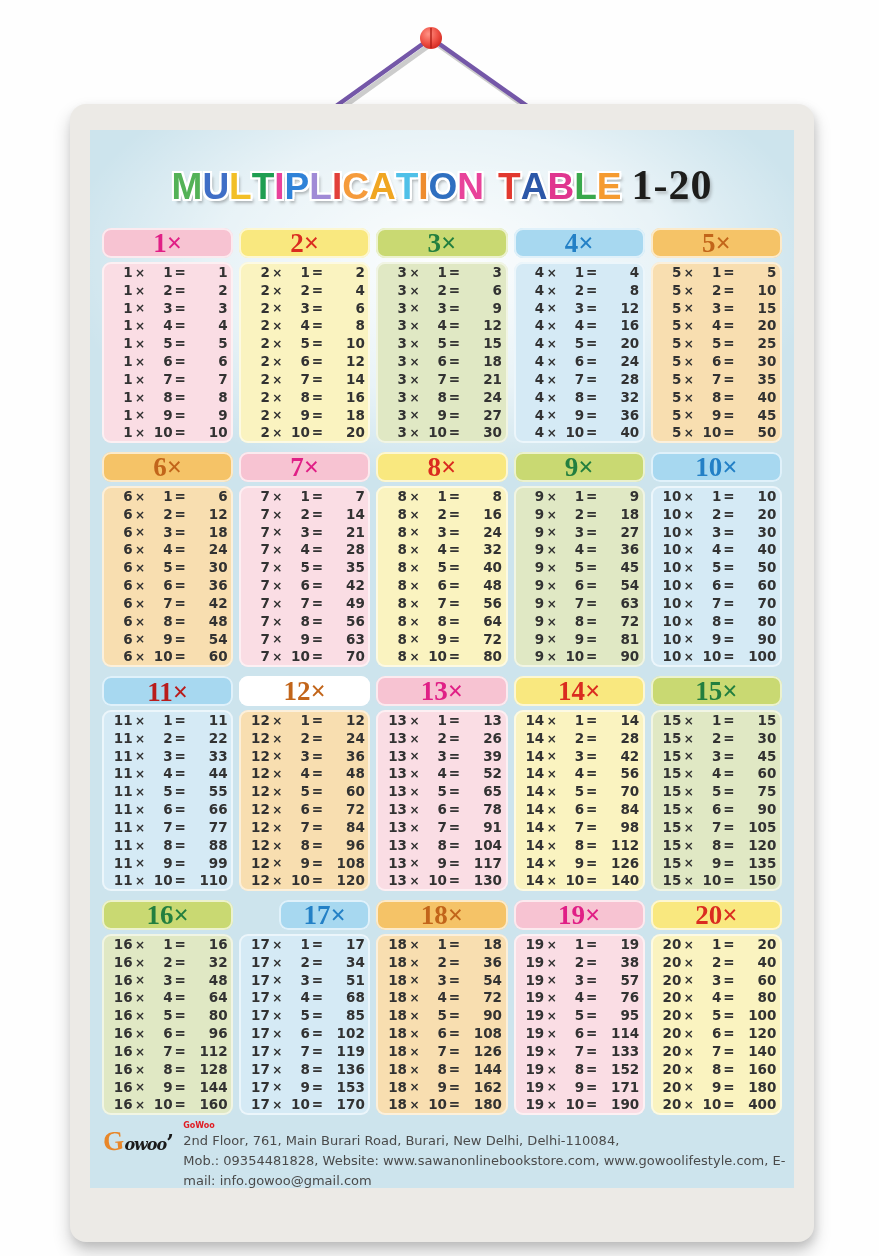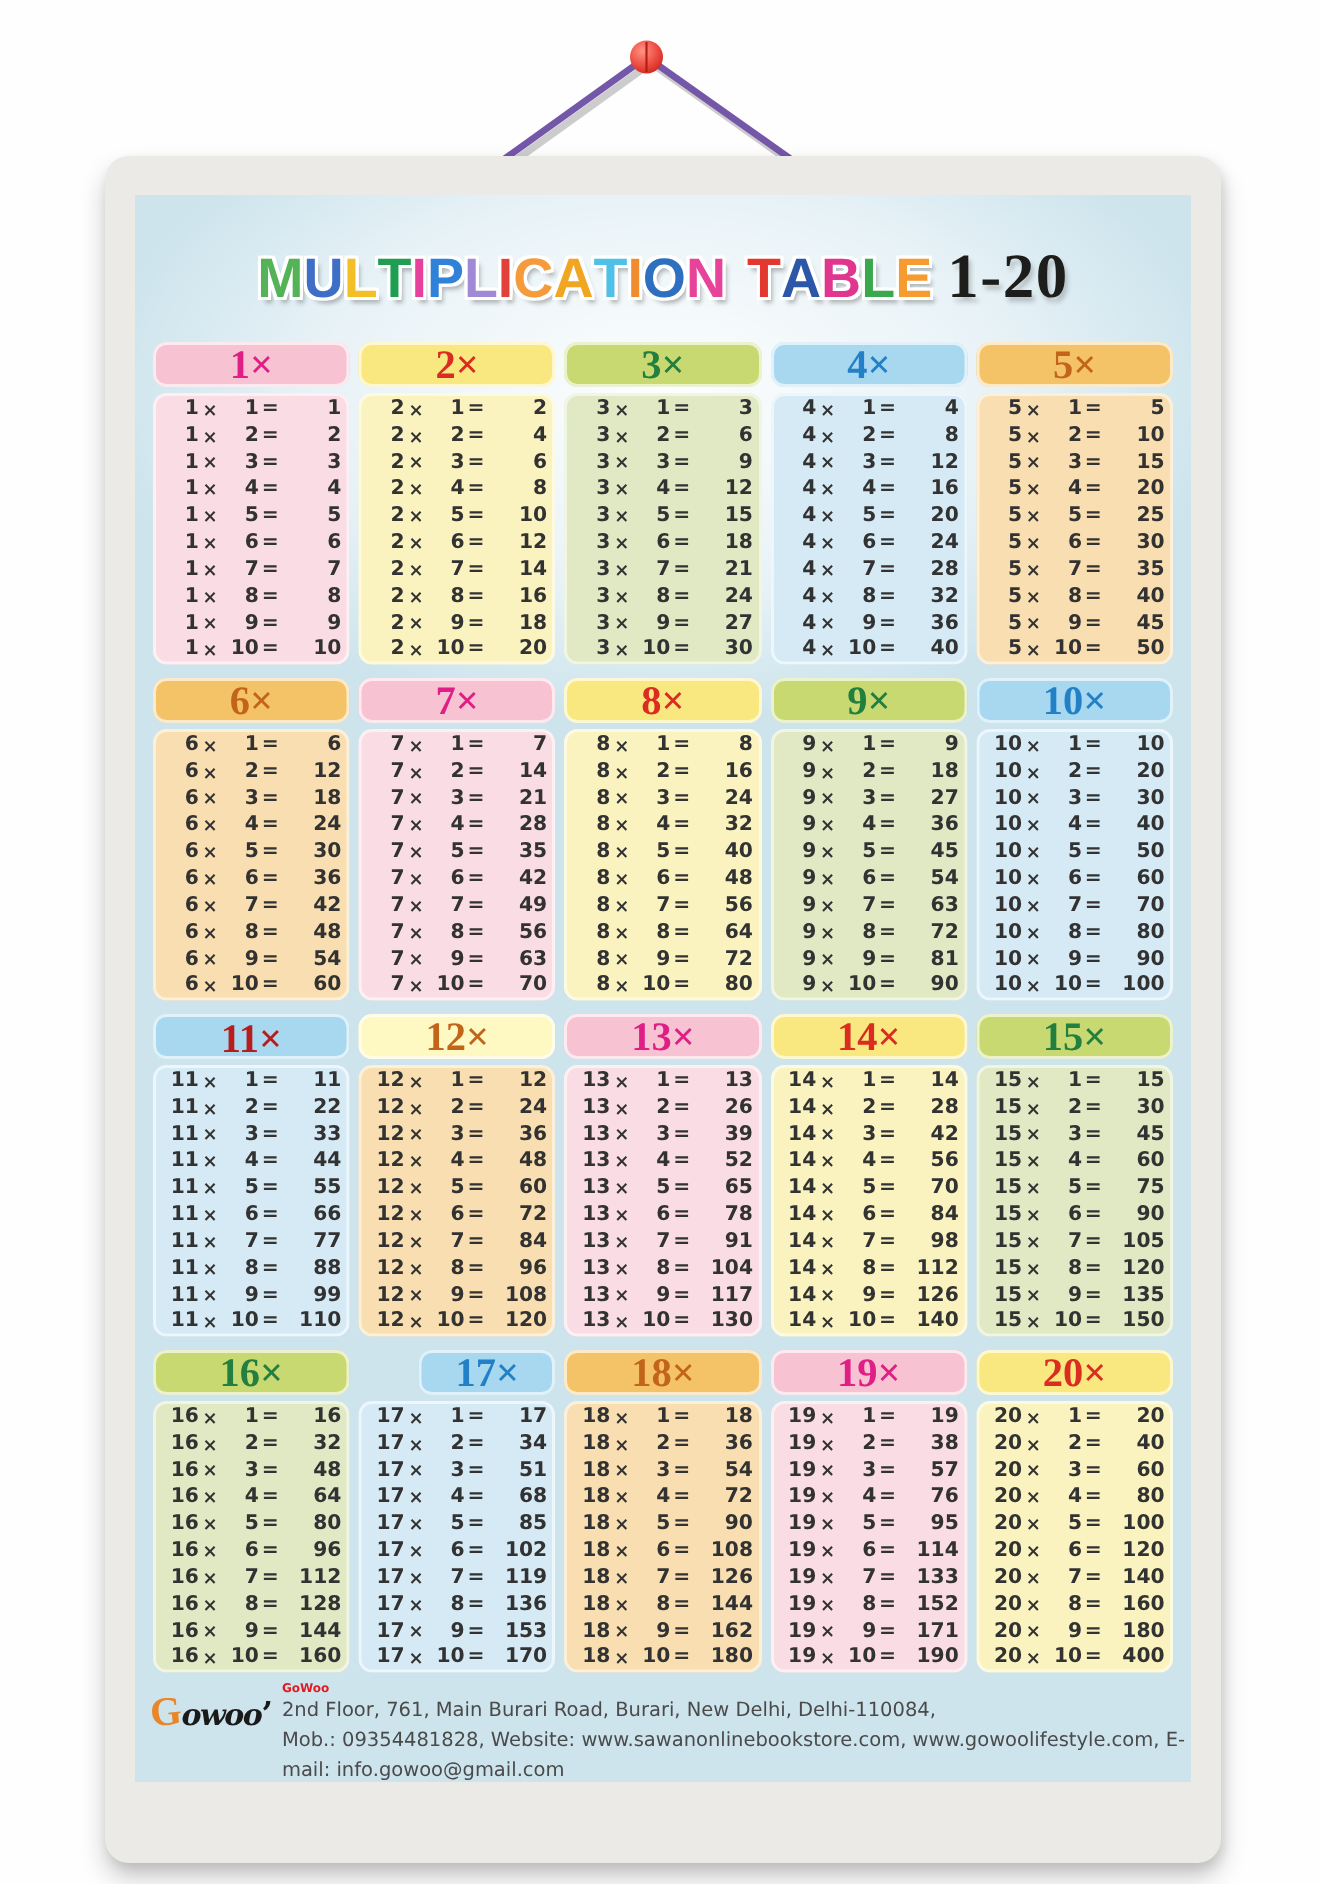--- a/index.html
+++ b/index.html
@@ -83,21 +83,21 @@
 
   
   .footer { position:absolute; left:10px; top:990px; display:flex; align-items:flex-start; }
   .logo { white-space:nowrap; margin-top:6px; width:100px; text-align:center; }
   .logo-g {
     font-family:"Liberation Serif", serif; font-weight:bold; font-size:27px;
     color:#e8872a; display:inline-block; transform:rotate(-6deg);
   }
   .logo-rest {
     font-family:"DejaVu Serif", serif; font-weight:bold; font-style:italic;
-    font-size:20px; color:#1a1a1a; letter-spacing:-1px;
+    font-size:16px; color:#1a1a1a; letter-spacing:-1px;
   }
   .logo-flourish {
     font-family:"DejaVu Serif", serif; font-weight:bold; font-size:22px; color:#1a1a1a;
   }
   .footer-text { margin-left:6px; }
   .footer-brand { color:#e01b22; font-weight:bold; font-size:8px; line-height:1.4; }
   .footer-line { color:#4a4a4a; font-size:13px; line-height:1.55; }
 </style>
 </head>
 <body>
@@ -971,21 +971,21 @@
               <div class="fact">
                 <span class="a">11</span>
                 <span class="op">×</span>
                 <span class="b">10</span>
                 <span class="eq">=</span>
                 <span class="p">110</span>
               </div>
             </div>
   </div>
           <div class="block">
-    <div class="block-header" style="background: #fef9c3; color: rgb(194, 101, 26);">
+    <div class="block-header" style="background: #ffffff; color: rgb(194, 101, 26);">
       <span class="block-label">12×</span>
     </div>
     <div class="block-body" style="background: rgb(248, 222, 176);">
               <div class="fact">
                 <span class="a">12</span>
                 <span class="op">×</span>
                 <span class="b">1</span>
                 <span class="eq">=</span>
                 <span class="p">12</span>
               </div>

